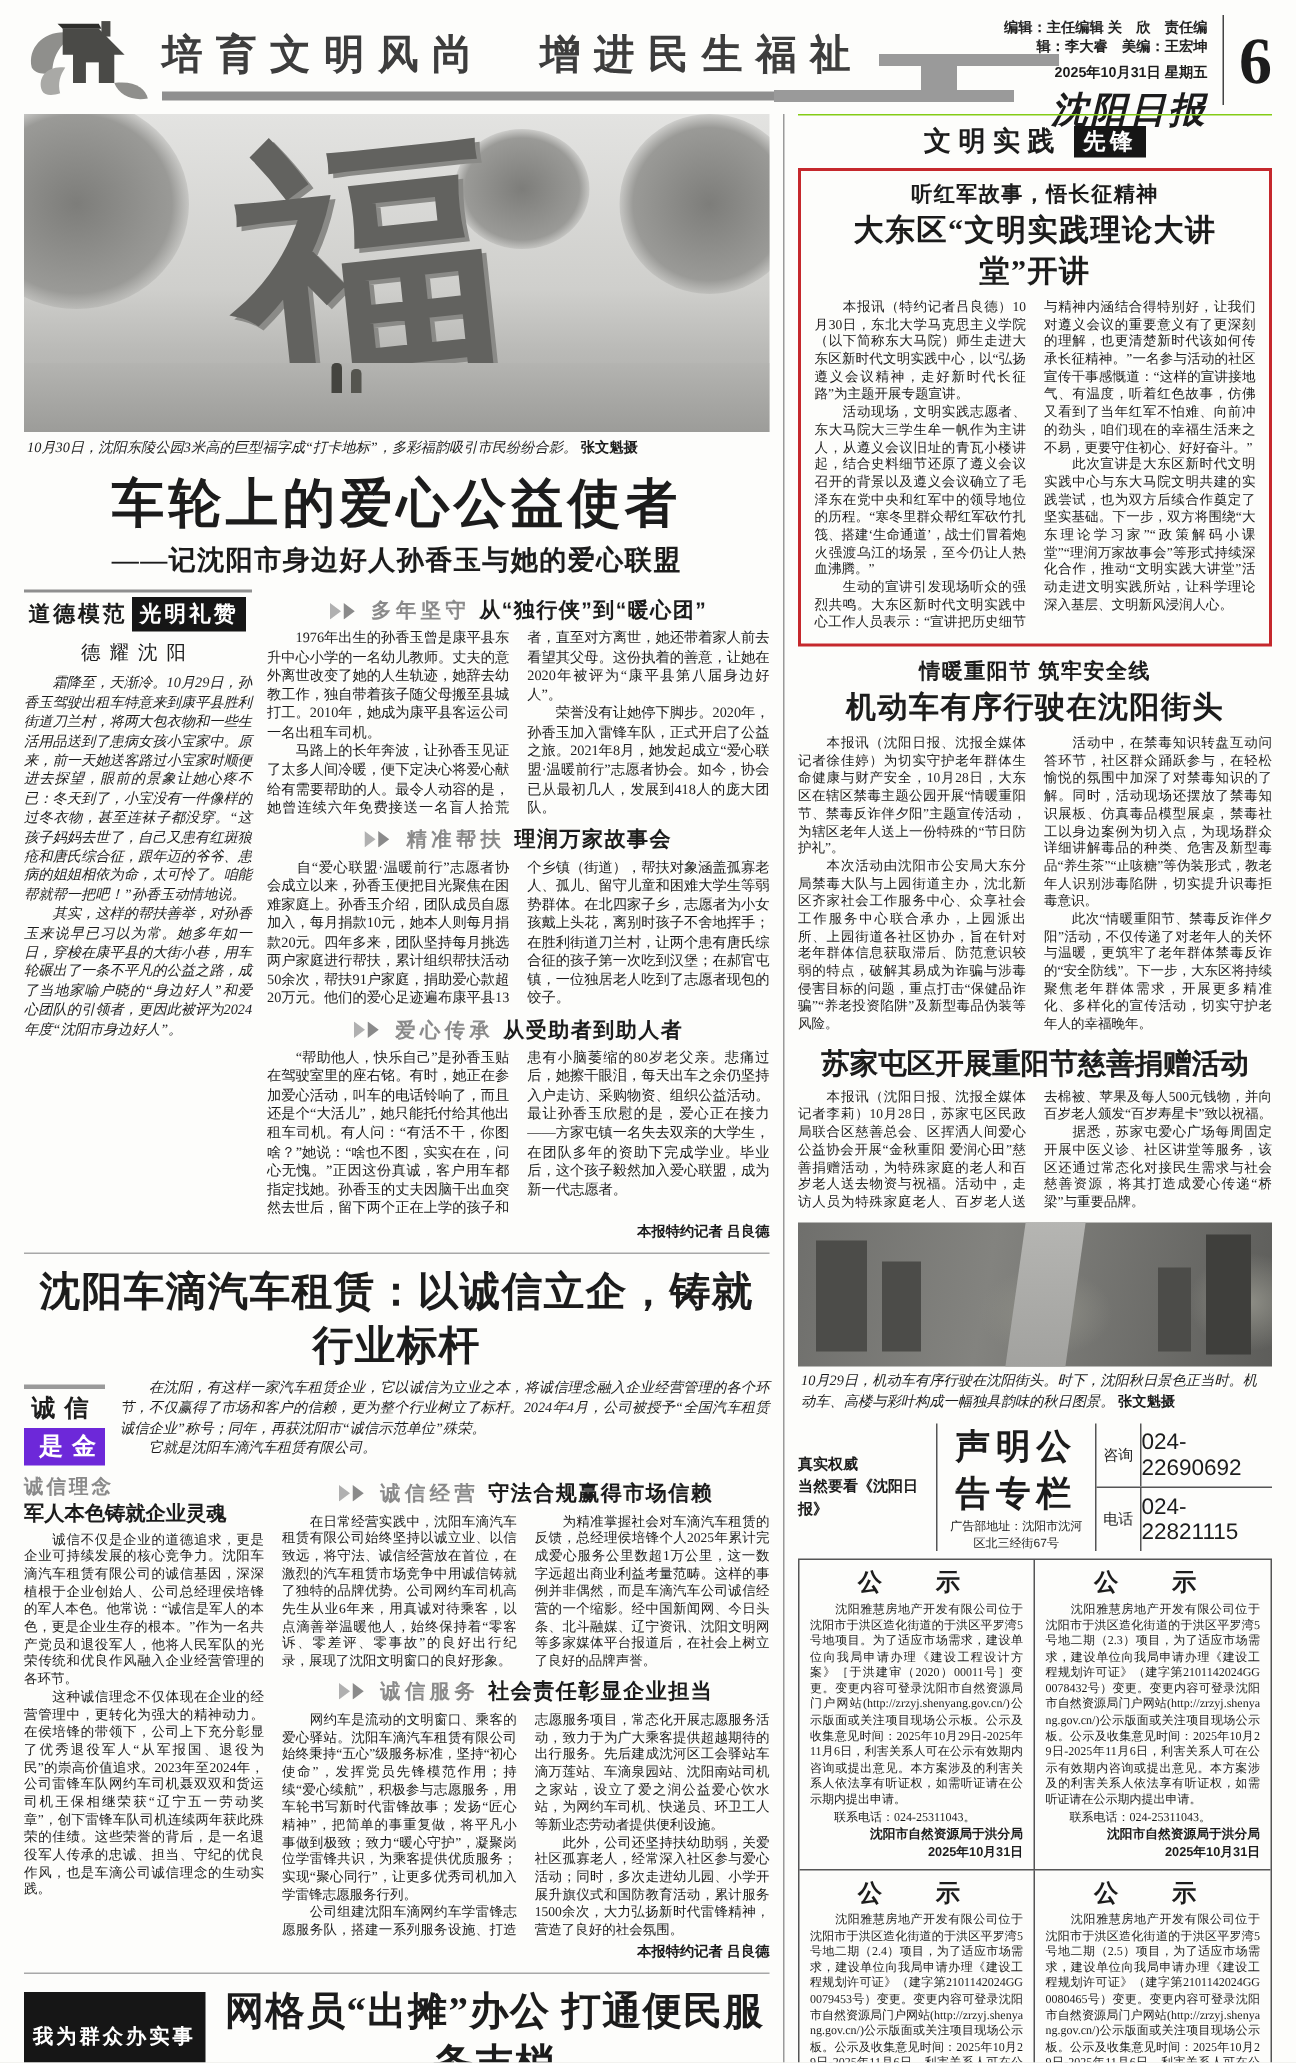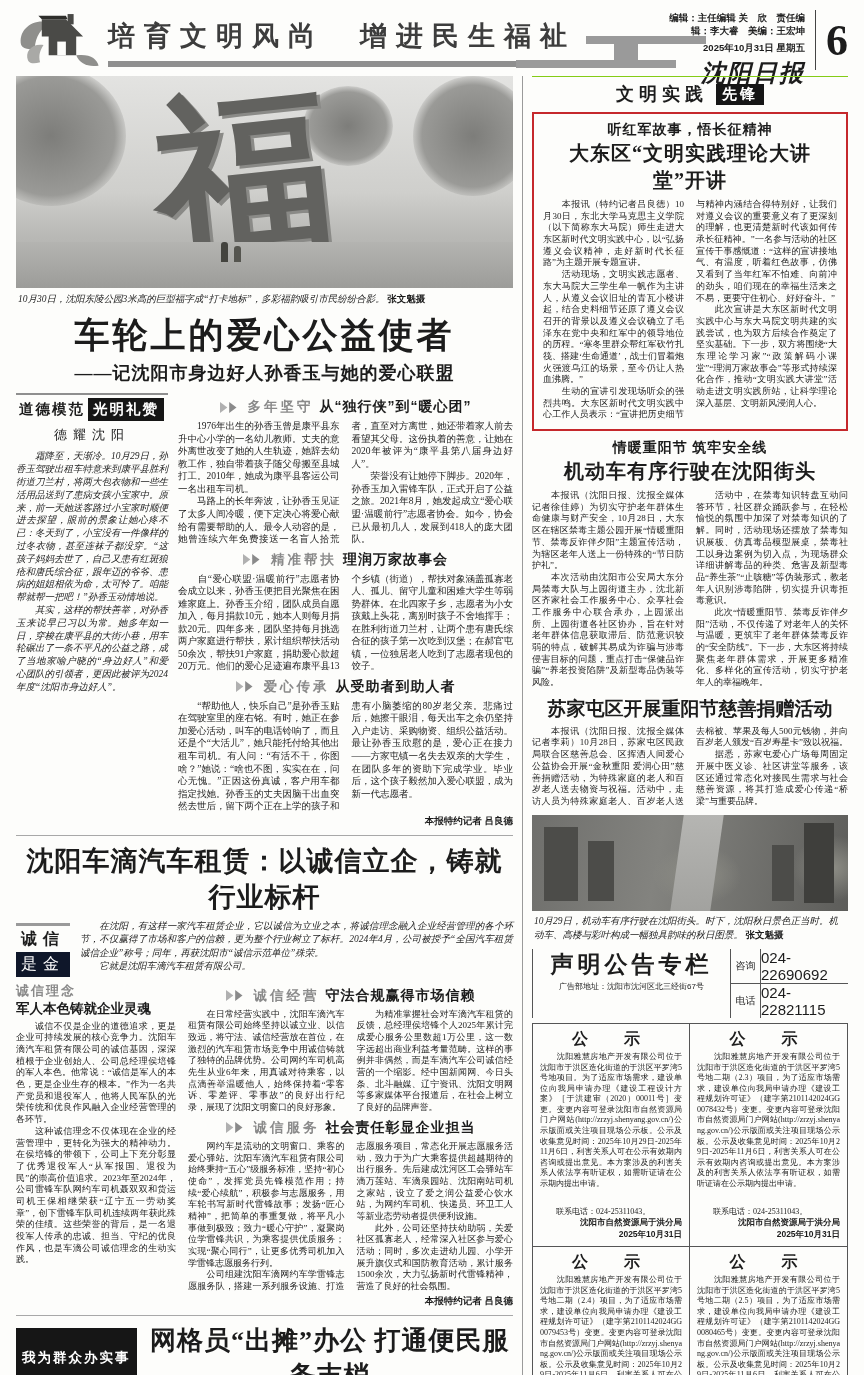--- a/index.html
+++ b/index.html
@@ -67,21 +67,21 @@
   .sec-head { display:flex; justify-content:center; align-items:center; gap:6px; margin:5px 0 4px; font-family:"Liberation Sans",sans-serif; }
   .sec-h1 { color:#8a8a8a; font-weight:bold; font-size:13.5px; letter-spacing:3px; }
   .sec-h2 { font-weight:bold; font-size:14px; letter-spacing:1px; }
   .chev { width:22px; height:11px; flex:0 0 auto; }
   .two-col { column-count:2; column-gap:12px; }
   
   .chedi-title { font-size:27px; font-weight:bold; text-align:center; letter-spacing:1px; margin-bottom:5px; }
   .chedi-introrow { display:flex; gap:10px; margin-bottom:5px; }
   .cb { width:54px; flex:0 0 auto; text-align:center; font-family:"Liberation Sans",sans-serif; margin-top:3px; }
   .cb-top { font-weight:bold; font-size:16px; letter-spacing:6px; border-top:3px solid #9a9a9a; padding:3px 0 2px; }
-  .cb-bottom { background:#0f172a; color:#fff; font-weight:normal; font-size:16px; letter-spacing:6px; padding:2px 0; }
+  .cb-bottom { background:#6d28d9; color:#fff; font-weight:bold; font-size:16px; letter-spacing:6px; padding:2px 0;text-align:right; }
   .chedi-intro { flex:1; font-size:9.5px; line-height:1.42; font-style:italic; }
   .chedi-cols { display:flex; gap:12px; }
   .chedi-col1 { width:160px; flex:0 0 auto; }
   .col1-head { font-family:"Liberation Sans",sans-serif; margin-bottom:3px; }
   .col1-h1 { color:#8a8a8a; font-weight:bold; font-size:13px; letter-spacing:2px; display:block; }
   .col1-h2 { font-weight:bold; font-size:13.5px; display:block; }
   .chedi-right { flex:1; min-width:0; }
   
   .grid-titlerow { display:flex; align-items:center; gap:10px; margin-bottom:4px; }
   .grid-badge { background:#161616; color:#fff; font-weight:bold; font-size:13.5px; letter-spacing:2px; padding:21px 6px; font-family:"Liberation Sans",sans-serif; white-space:nowrap; }
@@ -118,21 +118,21 @@
   .ph-row + .ph-row { border-top:1px solid #555; }
   .ph-label { width:30px; text-align:center; border-right:1px solid #555; align-self:stretch; display:flex; align-items:center; justify-content:center; }
   .ph-num { flex:1; text-align:left; font-weight:normal; font-size:15px; }
   .notice-grid { border:1px solid #555; display:grid; grid-template-columns:1fr 1fr; }
   .notice { padding:4px 7px 5px; }
   .notice:nth-child(1) { border-right:1px solid #555; border-bottom:1px solid #555; }
   .notice:nth-child(2) { border-bottom:1px solid #555; }
   .notice:nth-child(3) { border-right:1px solid #555; }
   .notice-title { text-align:center; font-size:16px; font-weight:bold; letter-spacing:10px; margin:1px 0 2px; }
   .notice-body { font-size:8px; line-height:1.32; text-align:justify; word-break:break-all; }
-  .notice-contact { font-size:8px; text-indent:2em; margin-top:17px; }
+  .notice-contact { font-size:8px; text-indent:2em; margin-top:1px; }
   .notice-org, .notice-date { text-align:right; font-weight:bold; font-size:8.5px; font-family:"Liberation Sans",sans-serif; }
 </style>
 </head>
 <body>
 
 <div class="page">
 
   <header class="masthead">
     <svg class="logo" viewBox="0 0 100 66">
       <path d="M6 40 C2 22 20 8 40 14 C30 20 22 30 22 44 C14 46 8 44 6 40 Z" fill="#8f8f8c"></path>
@@ -326,20 +326,24 @@
         <div class="bldg b-3"></div>
         <div class="bldg b-4"></div>
       </div>
       <div class="caption">
         <span>10月29日，机动车有序行驶在沈阳街头。时下，沈阳秋日景色正当时。机动车、高楼与彩叶构成一幅独具韵味的秋日图景。</span>
         <b>张文魁摄</b>
       </div>
 
       <div class="announce">
         <div class="ann-head">
+          <div class="ann-tag">
+            <span>真实权威</span>
+            <span>当然要看《沈阳日报》</span>
+          </div>
           <div class="ann-mid">
             <div class="ann-title">声明公告专栏</div>
             <div class="ann-addr">广告部地址：沈阳市沈河区北三经街67号</div>
           </div>
           <div class="ann-phones">
             <div class="ph-row">
               <span class="ph-label">咨询</span>
               <span class="ph-num">024-22690692</span>
             </div>
             <div class="ph-row">

